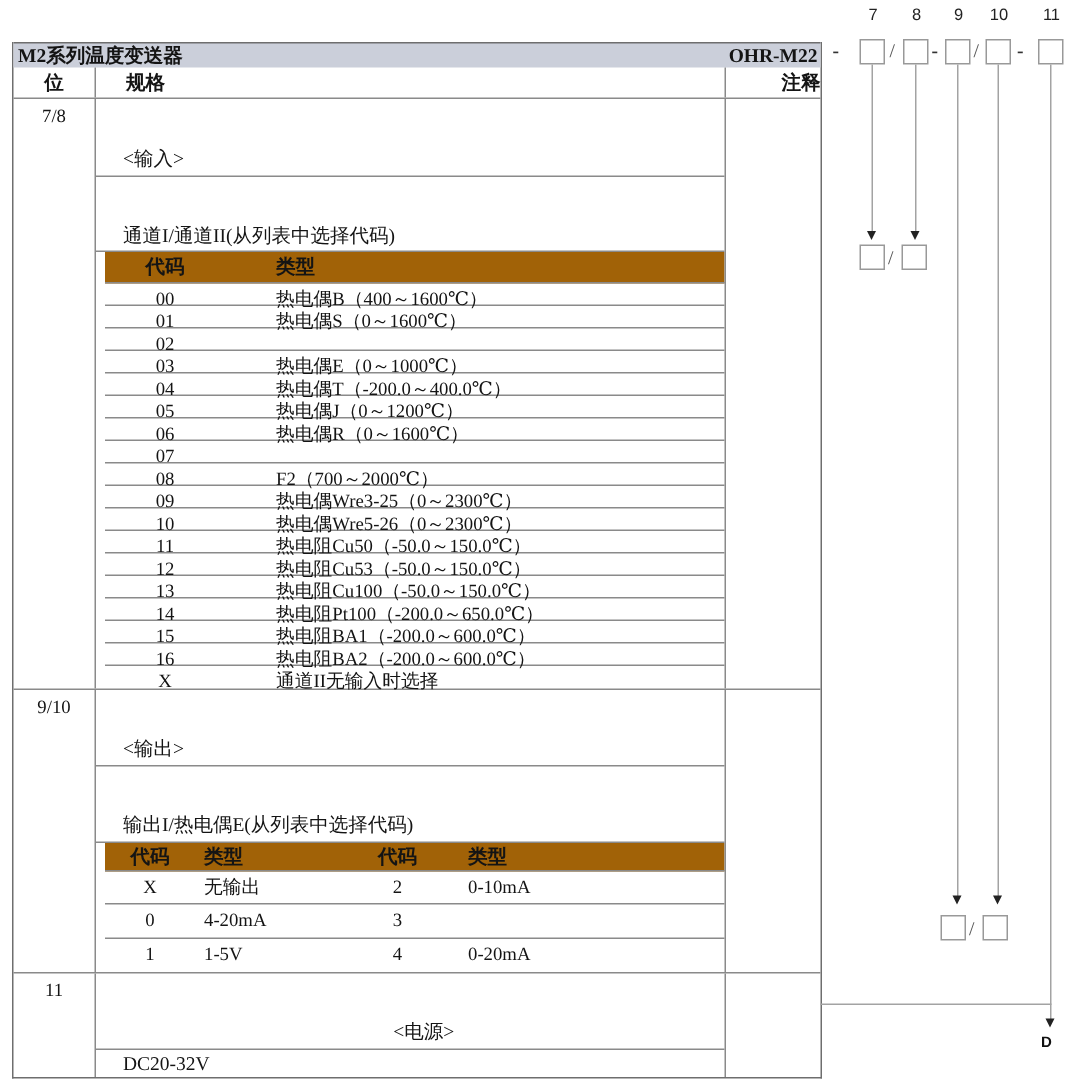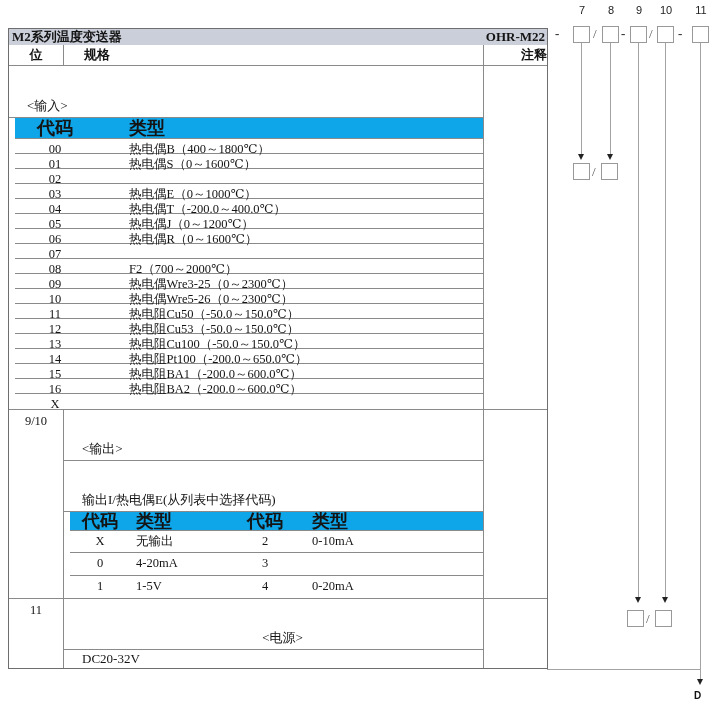--- a/index.html
+++ b/index.html
@@ -30,21 +30,21 @@
   .note-cell { width:64px; border-left:1px solid #8a8a8a; }
 
   .group-row, .sub-row { border-bottom:1px solid #8a8a8a; padding-left:18px; font-size:13px;margin-top:28px; }
   .sec-input .group-row { height:24px; line-height:23px; }
   .sec-input .sub-row   { height:22px; line-height:21px; }
   .sec-output .group-row, .sec-output .sub-row { height:23px; line-height:22px; }
   .sec-power .group-row { height:23px; line-height:22px;text-align:center; }
   .dc-row { height:18px; line-height:17px; padding-left:18px; font-size:13px; }
 
   .itbl { margin-left:6px; }
-  .itbl-head { display:flex; background:#0ea5e9; font-weight:bold; border-bottom:1px solid #8a8a8a; font-size:18px; }
+  .itbl-head { display:flex; background:#a16207; font-weight:bold; border-bottom:1px solid #8a8a8a; font-size:13px; }
   .itbl-row  { display:flex; border-bottom:1px solid #8a8a8a; font-size:12.5px; }
   .itbl-rows .itbl-row:last-child { border-bottom:none; }
 
   .input-tbl .itbl-head { height:21px; line-height:20px; }
   .input-tbl .itbl-row  { height:15px; line-height:21px; }
   .input-tbl .in-c1 { width:80px; text-align:center; }
   .input-tbl .in-c2 { flex:1; padding-left:34px; }
 
   .output-tbl .itbl-head { height:19px; line-height:18px; }
   .output-tbl .itbl-row  { height:22.3px; line-height:21px; }
@@ -86,31 +86,33 @@
       <span>OHR-M22</span>
     </div>
 
     <div class="head-row">
       <div class="hp">位</div>
       <div class="hs">规格</div>
       <div class="hn">注释</div>
     </div>
 
     <div class="section sec-input">
+      <div class="pos-cell">7/8</div>
       <div class="content">
         <div class="group-row">&lt;输入&gt;</div>
+        <div class="sub-row">通道I/通道II(从列表中选择代码)</div>
         <div class="itbl input-tbl">
           <div class="itbl-head">
             <div class="in-c1">代码</div>
             <div class="in-c2">类型</div>
           </div>
           <div class="itbl-rows">
               <div class="itbl-row">
                 <div class="in-c1">00</div>
-                <div class="in-c2">热电偶B（400～1800℃）</div>
+                <div class="in-c2">热电偶B（400～1600℃）</div>
               </div>
               <div class="itbl-row">
                 <div class="in-c1">01</div>
                 <div class="in-c2">热电偶S（0～1600℃）</div>
               </div>
               <div class="itbl-row">
                 <div class="in-c1">02</div>
               </div>
               <div class="itbl-row">
                 <div class="in-c1">03</div>
@@ -162,20 +164,21 @@
               <div class="itbl-row">
                 <div class="in-c1">15</div>
                 <div class="in-c2">热电阻BA1（-200.0～600.0℃）</div>
               </div>
               <div class="itbl-row">
                 <div class="in-c1">16</div>
                 <div class="in-c2">热电阻BA2（-200.0～600.0℃）</div>
               </div>
               <div class="itbl-row">
                 <div class="in-c1">X</div>
+                <div class="in-c2">通道II无输入时选择</div>
               </div>
             </div>
         </div>
       </div>
       <div class="note-cell"></div>
     </div>
 
     <div class="section sec-output">
       <div class="pos-cell">9/10</div>
       <div class="content">

